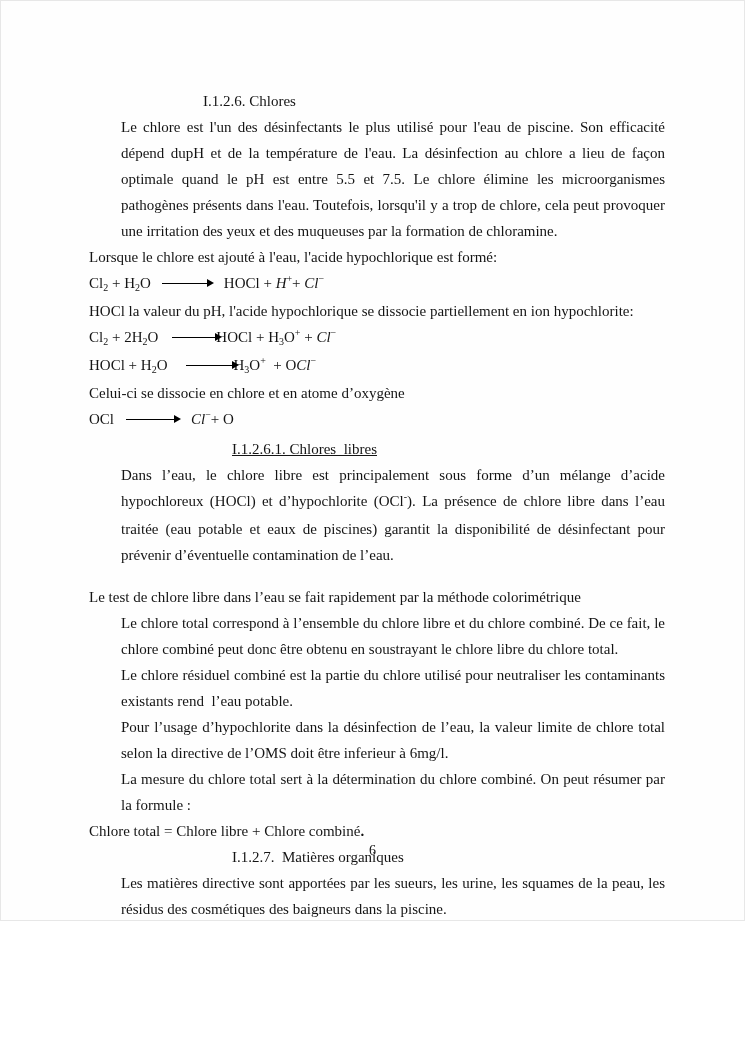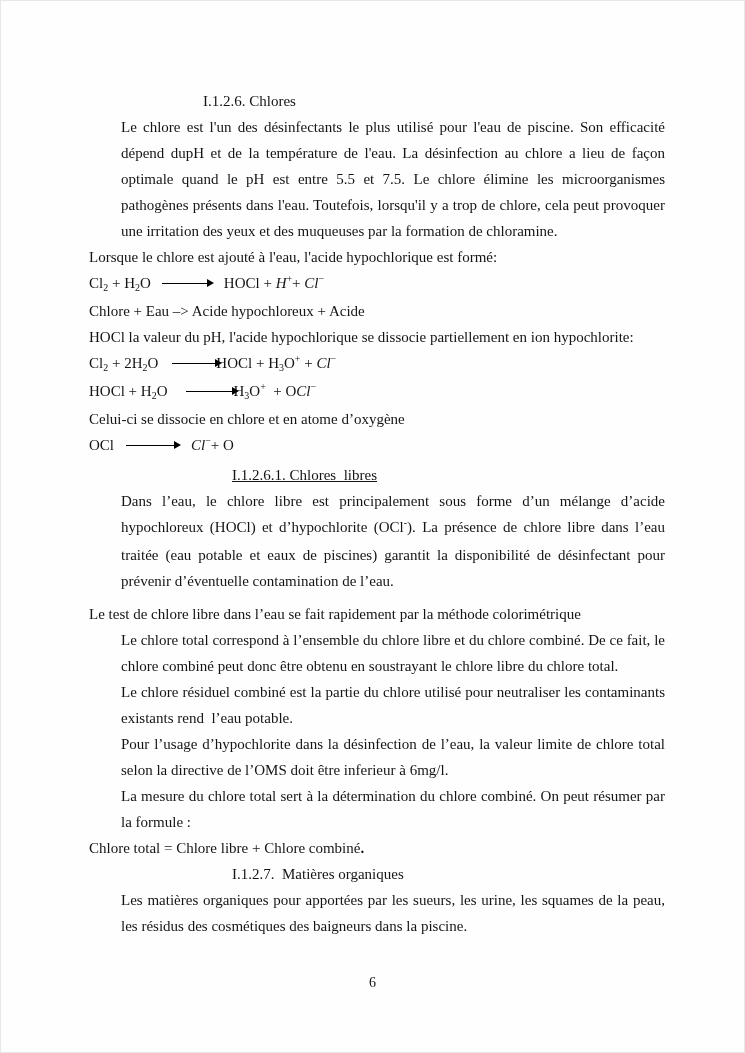--- a/index.html
+++ b/index.html
@@ -1,38 +1,38 @@
 <!DOCTYPE html>
 <html><head>
 <meta charset="utf-8">
 <style>
   * { margin:0; padding:0; box-sizing:border-box; }
   html, body { background:#ffffff; }
   .page {
     position:relative;
-    width:745px; height:1053px;
+    width:745px; height:921px;
     background:#fefefe;
     color:#141414;
     font-family:"Liberation Serif","DejaVu Serif",serif;
     overflow:hidden;
     box-shadow: inset 0 0 0 1px #e7e7e7;
   }
   .content {
     padding:88px 80px 0 89px;
     font-size:15px;
     line-height:26px;
   }
   .hd { font-weight:normal; font-size:15px; }
   .hd-1 { padding-left:114px; }
   .hd-2 { padding-left:143px; margin-top:2px;text-decoration:underline; }
   .hd-3 { padding-left:143px; }
   .hd-4 { padding-left:143px; }
   .just { text-align:justify;margin-left:32px; }
   .line { text-align:left; }
-  .sp-top { margin-top:7px; }
+  .sp-top { margin-top:16px; }
   .eq { white-space:nowrap; }
   sub { font-size:10px; vertical-align:baseline; position:relative; top:3px; }
   sup { font-size:10px; vertical-align:baseline; position:relative; top:-6px; }
   .mv { font-style:italic; }
   .arrow {
     display:inline-block; position:relative;
     height:1.3px; background:#000;
     vertical-align:4px;
   }
   .arrow::after {
@@ -58,21 +58,20 @@
   <div class="content">
 
     <p class="hd hd-1">I.1.2.6. Chlores</p>
 
     <p class="just">Le chlore est l'un des désinfectants le plus utilisé pour l'eau de piscine. Son efficacité dépend dupH et de la température de l'eau. La désinfection au chlore a lieu de façon optimale quand le pH est entre 5.5 et 7.5. Le chlore élimine les microorganismes pathogènes présents dans l'eau. Toutefois, lorsqu'il y a trop de chlore, cela peut provoquer une irritation des yeux et des muqueuses par la formation de chloramine.</p>
 
     <p class="line">Lorsque le chlore est ajouté à l'eau, l'acide hypochlorique est formé:</p>
 
     <div class="eq"><span>Cl</span><sub>2</sub><span> + H</span><sub>2</sub><span>O</span><span class="arrow a1"></span><span>HOCl + </span><i class="mv">H</i><sup>+</sup><span>+ </span><i class="mv">Cl</i><sup>−</sup></div>
 
-    <p class="line">Chlore + Eau –&gt; Acide hypochloreux + Acide</p>
 
     <p class="line">HOCl la valeur du pH, l'acide hypochlorique se dissocie partiellement en ion hypochlorite:</p>
 
     <div class="eq"><span>Cl</span><sub>2</sub><span> + 2H</span><sub>2</sub><span>O</span><span class="arrow a2"></span><span>HOCl + H</span><sub>3</sub><span>O</span><sup>+</sup><span>&nbsp;+ </span><i class="mv">Cl</i><sup>−</sup></div>
 
     <div class="eq"><span>HOCl + H</span><sub>2</sub><span>O</span><span class="arrow a3"></span><span>H</span><sub>3</sub><span>O</span><sup>+</sup><span>&nbsp; + O</span><i class="mv">Cl</i><sup>−</sup></div>
 
     <p class="line">Celui-ci se dissocie en chlore et en atome d’oxygène</p>
 
     <div class="eq"><span>OCl</span><span class="arrow a4"></span><i class="mv">Cl</i><sup>−</sup><span>+ O</span></div>
@@ -86,18 +85,18 @@
 
     <p class="just">Le chlore total correspond à l’ensemble du chlore libre et du chlore combiné. De ce fait, le chlore combiné peut donc être obtenu en soustrayant le chlore libre du chlore total.</p>
     <p class="just">Le chlore résiduel combiné est la partie du chlore utilisé pour neutraliser les contaminants existants rend&nbsp; l’eau potable.</p>
     <p class="just">Pour l’usage d’hypochlorite dans la désinfection de l’eau, la valeur limite de chlore total selon la directive de l’OMS doit être inferieur à 6mg/l.</p>
     <p class="just">La mesure du chlore total sert à la détermination du chlore combiné. On peut résumer par la formule :</p>
 
     <p class="line"><span>Chlore total = Chlore libre + Chlore combiné</span><b>.</b></p>
 
     <p class="hd hd-4">I.1.2.7.&nbsp; Matières organiques</p>
 
-    <p class="just">Les matières organiques pour apportées par les sueurs, les urine, les squames de la peau, les résidus des cosmétiques des baigneurs dans la piscine.</p>
+    <p class="just">Les matières directive sont apportées par les sueurs, les urine, les squames de la peau, les résidus des cosmétiques des baigneurs dans la piscine.</p>
 
   </div>
 
   <div class="pagenum">6</div>
 </div>
 
 </body></html>

